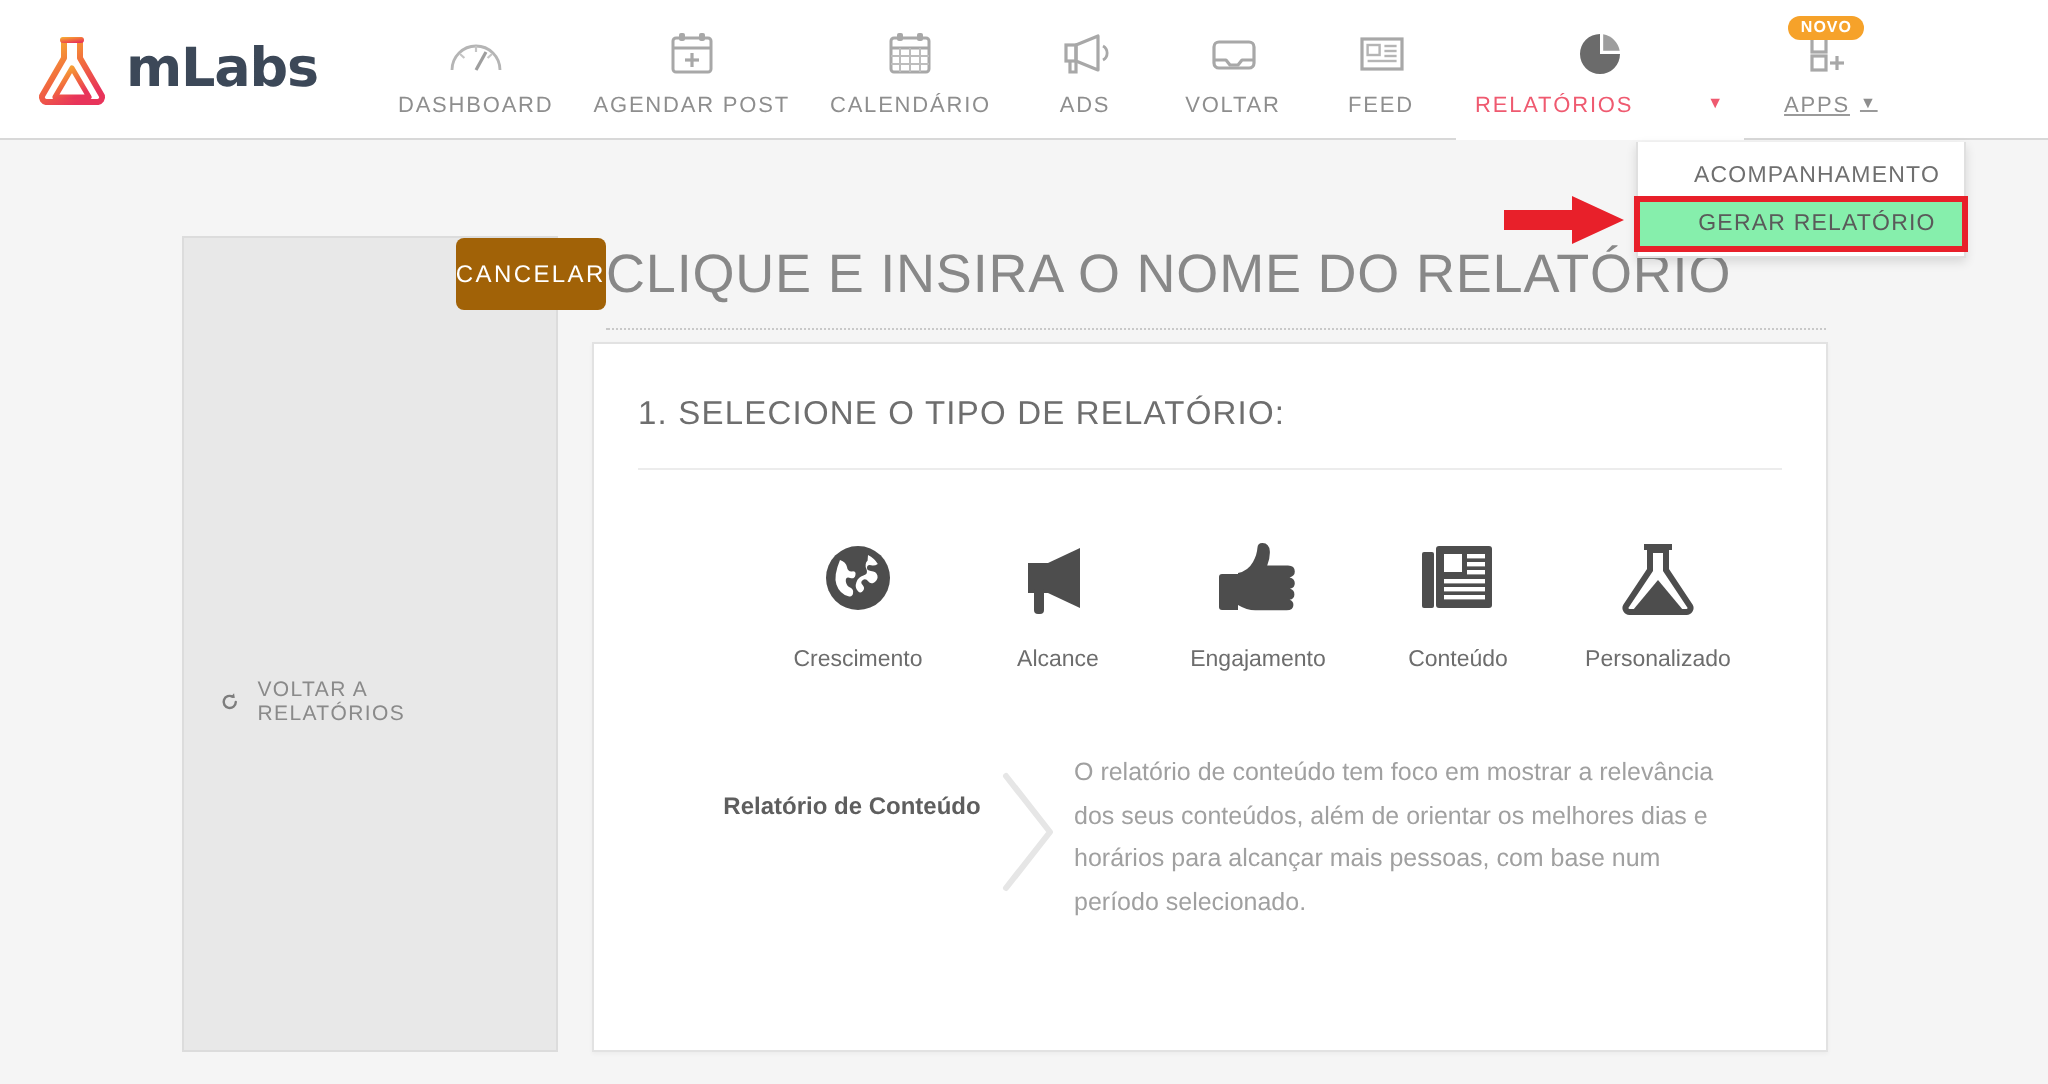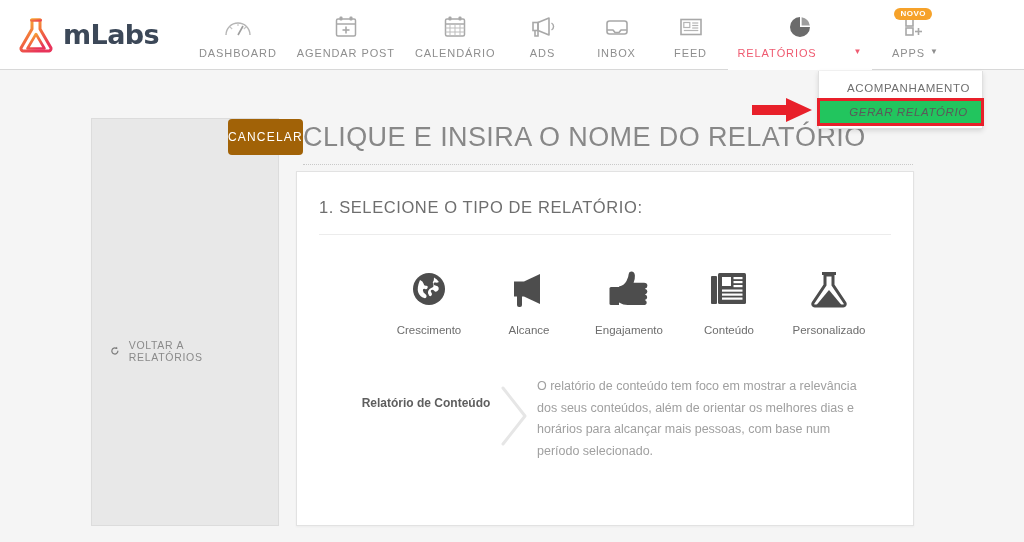--- a/index.html
+++ b/index.html
@@ -54,21 +54,21 @@
     font-size: 11px; letter-spacing: 0.9px;
     color: #8e8e8e;
     font-family: "Liberation Sans", sans-serif;
     white-space: nowrap;
     display: flex; align-items: center; gap: 5px;
   }
   .nav-item.active .nav-label { color: #ef5a70; gap: 37px; }
   .nav-item.active { background: #ffffff; }
   .caret { font-size: 8px; line-height: 1; position: relative; top: -1px; }
 
-  .nav-item.nav-apps { min-width: 86px; }
+  .nav-item.nav-apps { min-width: 86px; text-decoration: underline; }
 
   .novo-badge {
     position: absolute;
     background: #f6a22a;
     color: #ffffff;
     font-size: 8px;
     font-weight: bold;
     letter-spacing: 0.5px;
     border-radius: 8px;
     padding: 2px 6px 2px 6px;
@@ -92,27 +92,26 @@
     font-size: 11.5px;
     letter-spacing: 0.6px;
     color: #6f6f6f;
     padding: 6px 0 6px 16px;
     text-align: center;
     cursor: pointer;
     font-family: "Liberation Sans", sans-serif;
     white-space: nowrap;
   }
   .dropdown-item.highlight {
-    background: #22c55e;
+    background: #86efac;
     outline: 3px solid #e8202a;
     outline-offset: -1px;
     color: #5a5a5a;
     position: relative;
     z-index: 2;
-    font-style: italic;
   }
 
   
   .arrow-annot {
     position: absolute;
     left: 752px; top: 97px;
     width: 62px; height: 26px;
     z-index: 41;
     pointer-events: none;
   }
@@ -320,21 +319,21 @@
         <span class="nav-label">ADS</span>
       </div>
 
       <div class="nav-item">
         <span class="nav-icon">
           <svg width="28" height="24" viewBox="0 0 28 24">
             <rect x="4" y="6" width="20" height="13" rx="2.5" fill="none" stroke="#a8a8a8" stroke-width="1.6"></rect>
             <path d="M4 15 L10 15 L12 17.5 L16 17.5 L18 15 L24 15" fill="none" stroke="#a8a8a8" stroke-width="1.6" stroke-linejoin="round"></path>
           </svg>
         </span>
-        <span class="nav-label">INBOX</span>
+        <span class="nav-label">VOLTAR</span>
       </div>
 
       <div class="nav-item">
         <span class="nav-icon">
           <svg width="28" height="24" viewBox="0 0 28 24">
             <rect x="4" y="4.5" width="20" height="15" fill="none" stroke="#a8a8a8" stroke-width="1.6"></rect>
             <rect x="6.8" y="7.5" width="6" height="5" fill="none" stroke="#b5b5b5" stroke-width="1.2"></rect>
             <g stroke="#b5b5b5" stroke-width="1.2">
               <line x1="15.2" y1="8" x2="21.3" y2="8"></line>
               <line x1="15.2" y1="10.5" x2="21.3" y2="10.5"></line>

